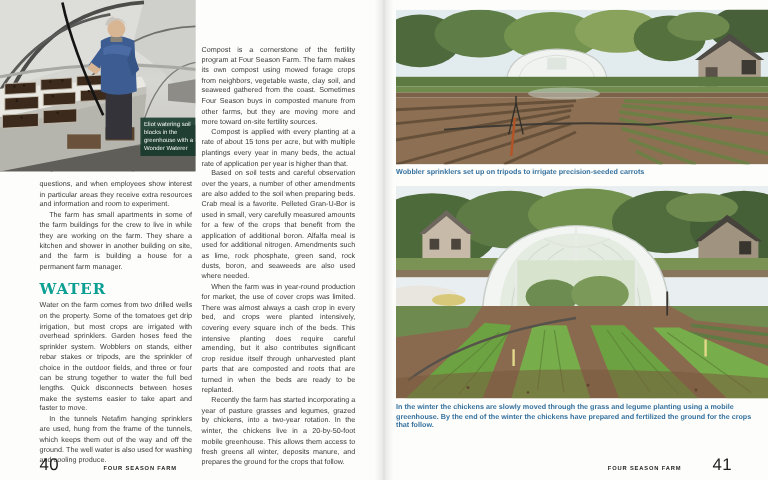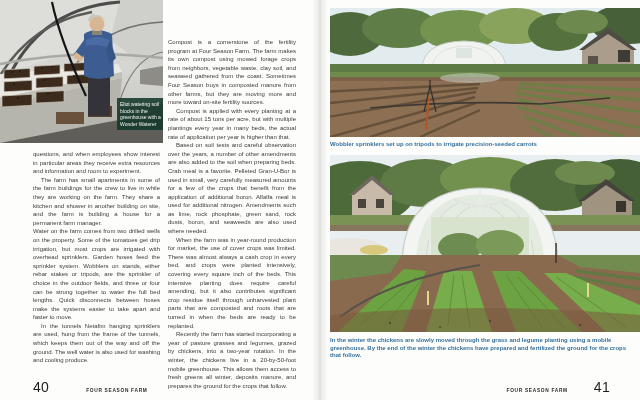--- a/index.html
+++ b/index.html
@@ -135,20 +135,21 @@
         <rect x="92" y="31" width="10" height="4" fill="#8a8377"></rect>
         <path d="M76,52 L84,58 L80,62 L73,57 Z" fill="#d9b693"></path>
       </g>
     </svg>
     <div class="overlay-caption">Eliot watering soil blocks in the greenhouse with a Wonder Waterer</div>
   </div>
 
   <div class="col" id="leftcol">
     <p>questions, and when employees show interest in particular areas they receive extra resources and information and room to experiment.</p>
     <p class="indent">The farm has small apartments in some of the farm buildings for the crew to live in while they are working on the farm. They share a kitchen and shower in another building on site, and the farm is building a house for a permanent farm manager.</p>
+    <h2 class="sec-heading" id="water-heading">WATER</h2>
     <p>Water on the farm comes from two drilled wells on the property. Some of the tomatoes get drip irrigation, but most crops are irrigated with overhead sprinklers. Garden hoses feed the sprinkler system. Wobblers on stands, either rebar stakes or tripods, are the sprinkler of choice in the outdoor fields, and three or four can be strung together to water the full bed lengths. Quick disconnects between hoses make the systems easier to take apart and faster to move.</p>
     <p class="indent">In the tunnels Netafim hanging sprinklers are used, hung from the frame of the tunnels, which keeps them out of the way and off the ground. The well water is also used for washing and cooling produce.</p>
   </div>
 
   <div class="col" id="fertcol">
     <p>Compost is a cornerstone of the fertility program at Four Season Farm. The farm makes its own compost using mowed forage crops from neighbors, vegetable waste, clay soil, and seaweed gathered from the coast. Sometimes Four Season buys in composted manure from other farms, but they are moving more and more toward on-site fertility sources.</p>
     <p class="indent">Compost is applied with every planting at a rate of about 15 tons per acre, but with multiple plantings every year in many beds, the actual rate of application per year is higher than that.</p>
     <p class="indent">Based on soil tests and careful observation over the years, a number of other amendments are also added to the soil when preparing beds. Crab meal is a favorite. Pelleted Gran-U-Bor is used in small, very carefully measured amounts for a few of the crops that benefit from the application of additional boron. Alfalfa meal is used for additional nitrogen. Amendments such as lime, rock phosphate, green sand, rock dusts, boron, and seaweeds are also used where needed.</p>
     <p class="indent">When the farm was in year-round production for market, the use of cover crops was limited. There was almost always a cash crop in every bed, and crops were planted intensively, covering every square inch of the beds. This intensive planting does require careful amending, but it also contributes significant crop residue itself through unharvested plant parts that are composted and roots that are turned in when the beds are ready to be replanted.</p>
     <p class="indent">Recently the farm has started incorporating a year of pasture grasses and legumes, grazed by chickens, into a two-year rotation. In the winter, the chickens live in a 20-by-50-foot mobile greenhouse. This allows them access to fresh greens all winter, deposits manure, and prepares the ground for the crops that follow.</p>

